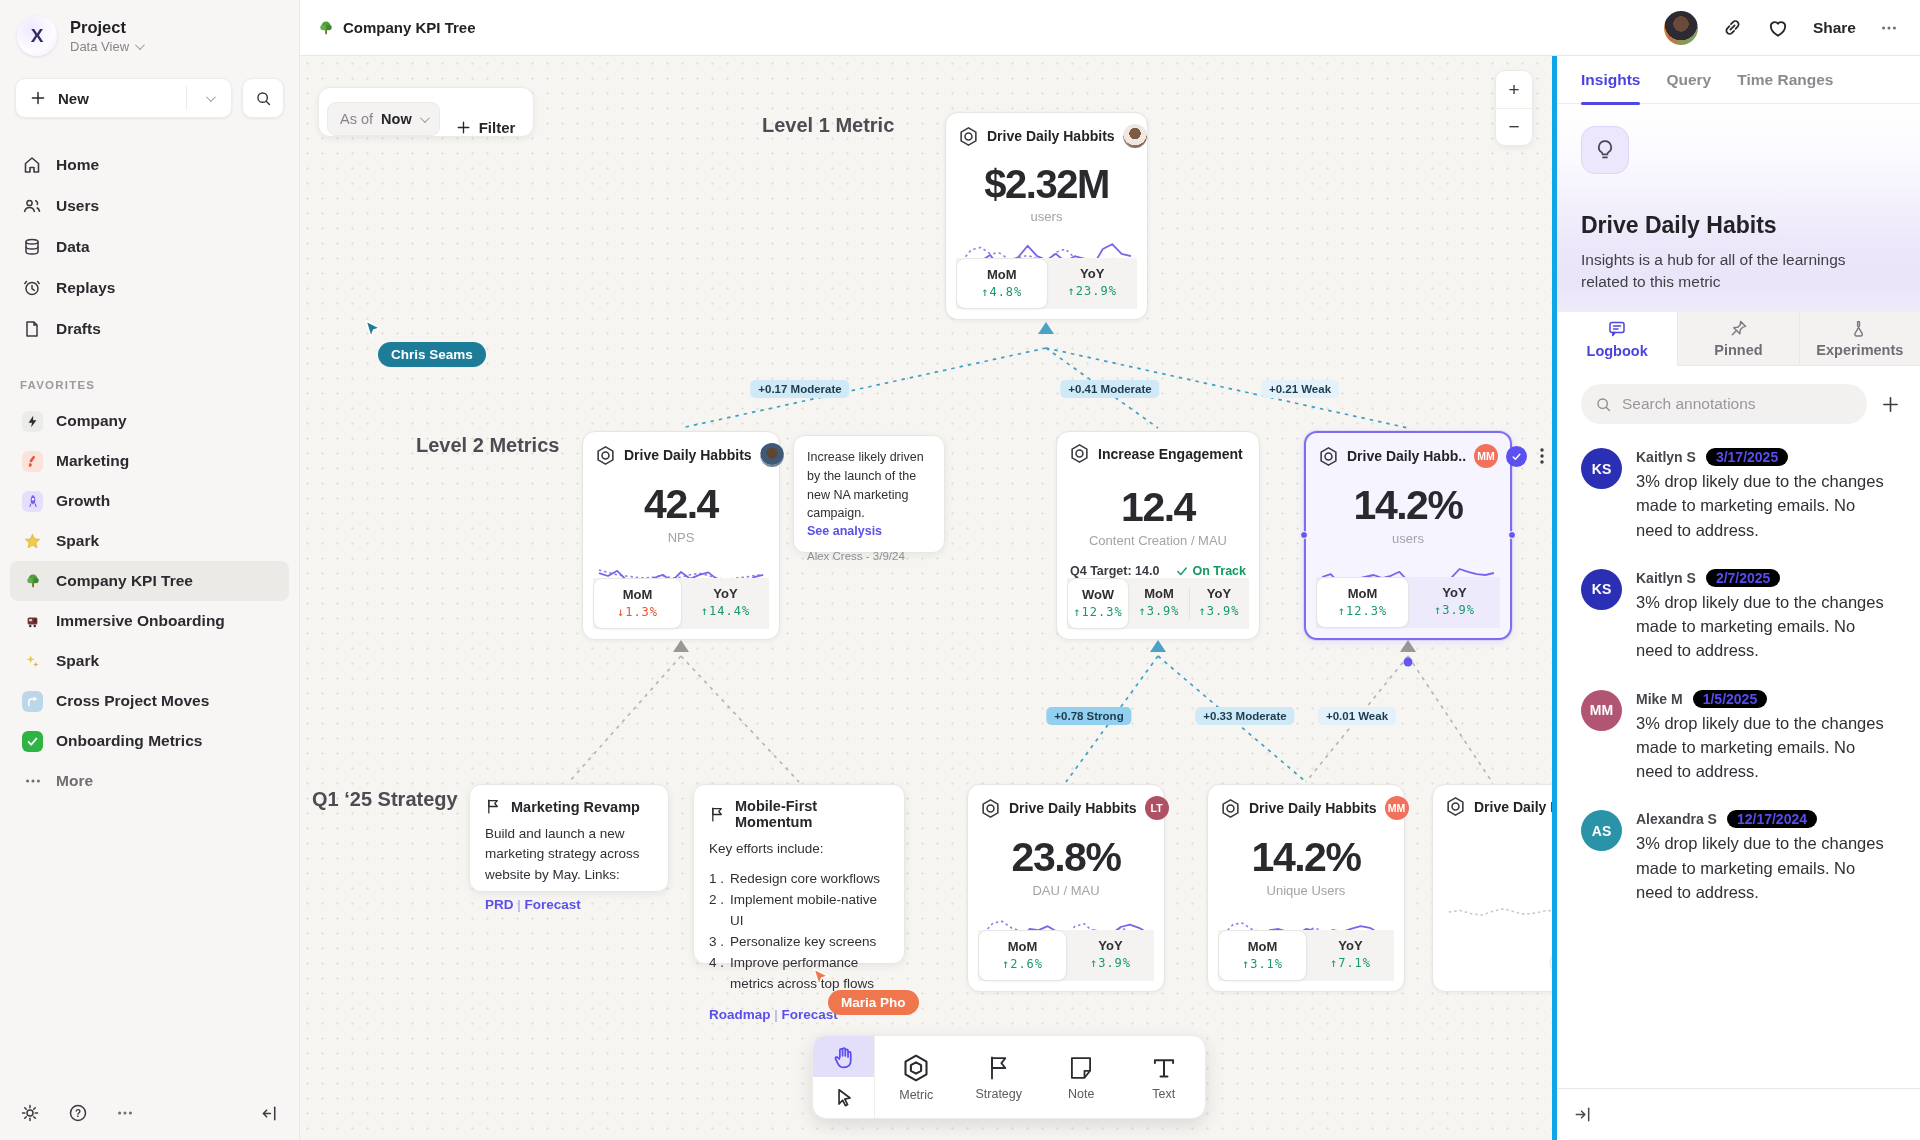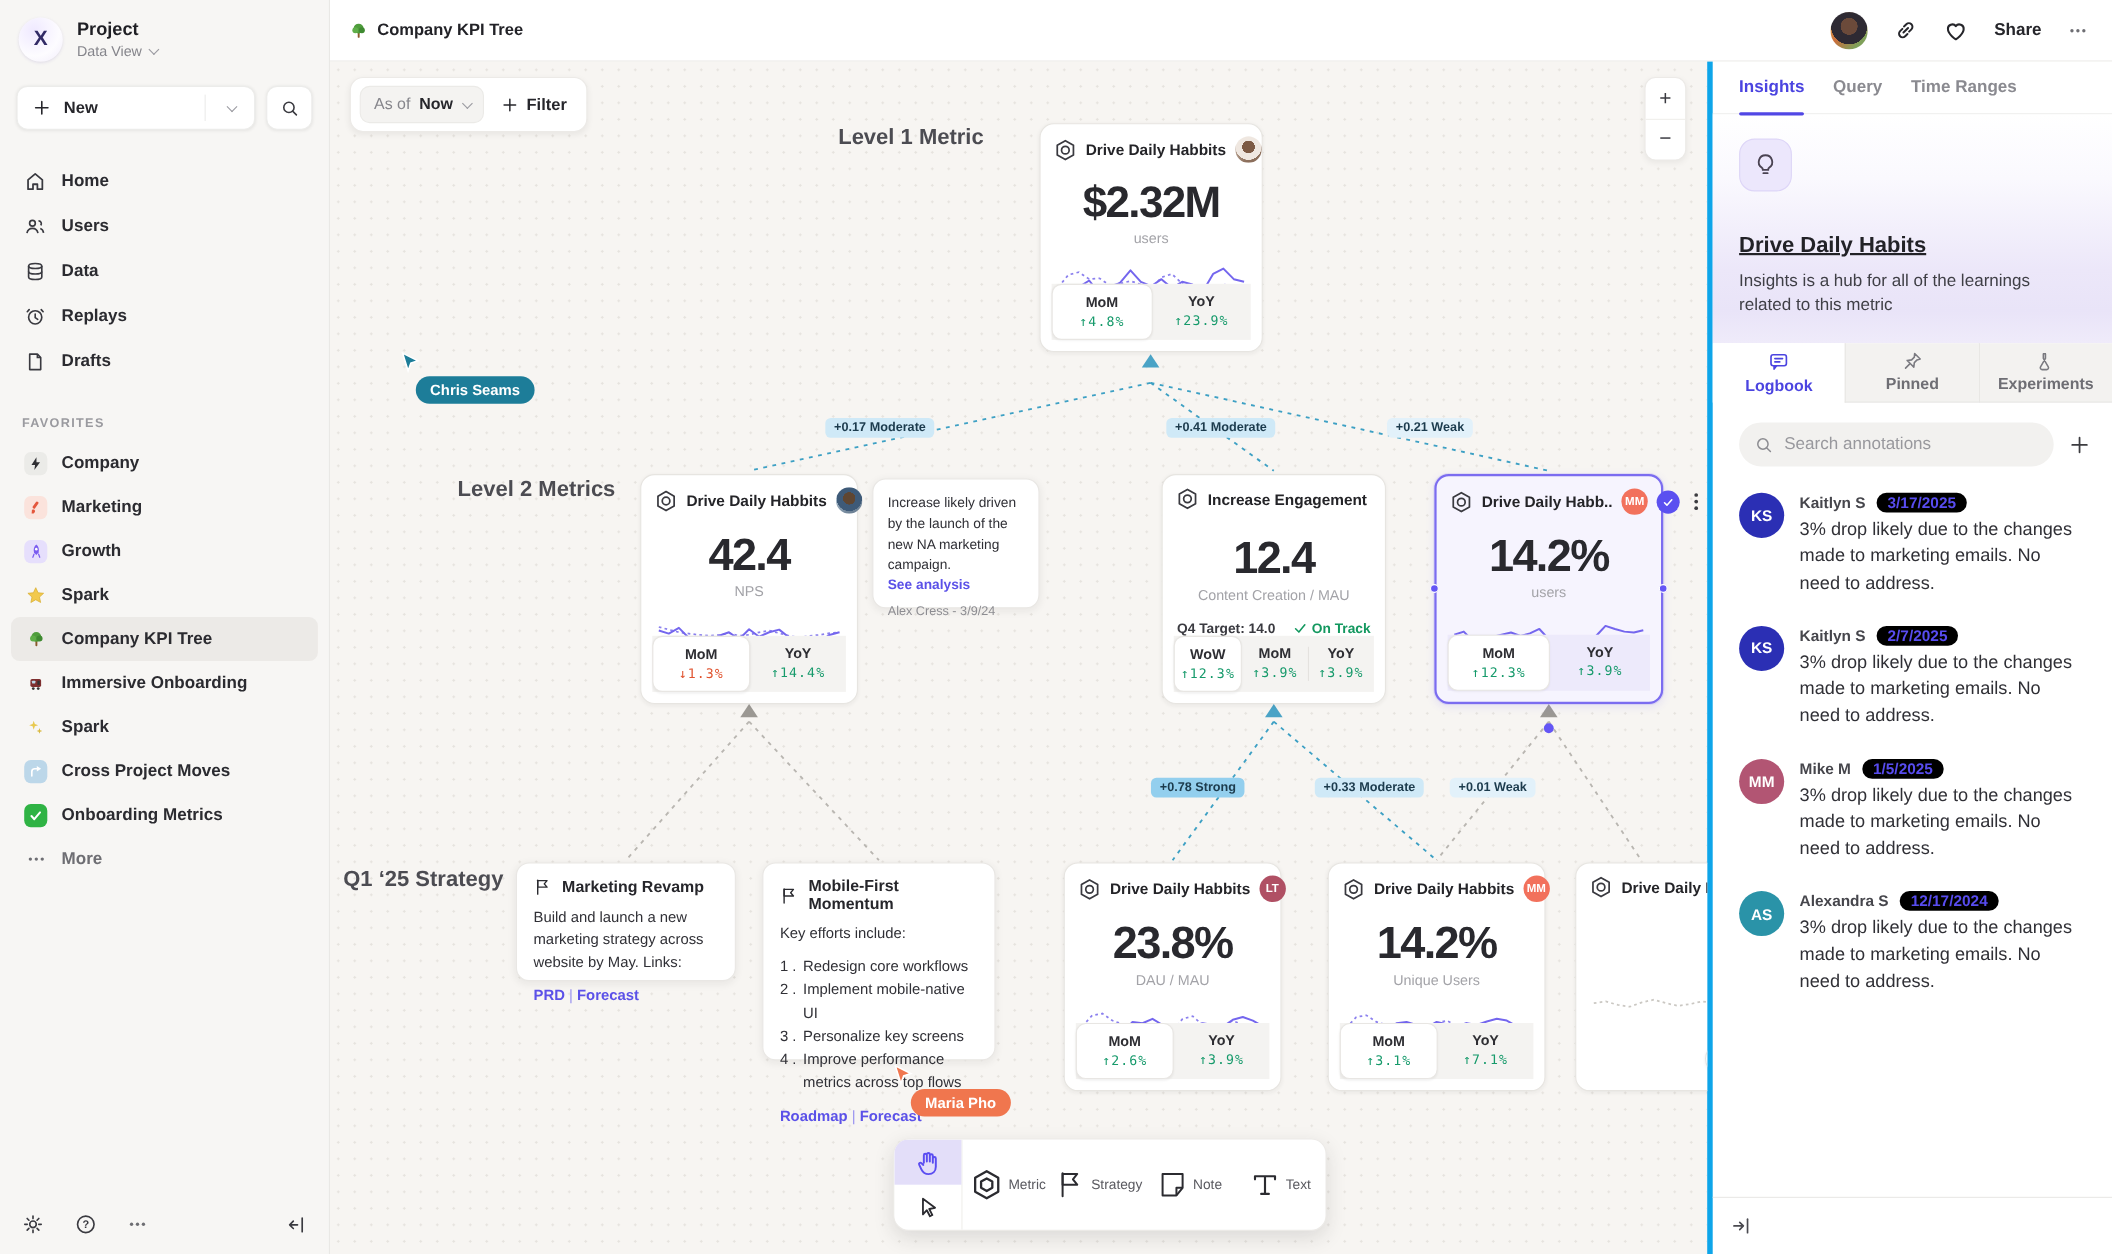--- a/index.html
+++ b/index.html
@@ -41,22 +41,22 @@
   .avatar-photo { width:34px; height:34px; border-radius:50%;
     background:radial-gradient(circle at 50% 38%, #6b4a3a 0 28%, #2e2a33 29% 60%, transparent 61%), linear-gradient(135deg,#e9b44c,#c96f3c 45%,#7fa05a 80%); }
   .share-label { font-size:15.5px; font-weight:600; color:#26262b; }
 
   
   .canvas { position:absolute; left:300px; top:56px; width:1252px; height:1084px; overflow:hidden;
     background-color:#f7f5f2; background-image:radial-gradient(#e5e2dd 1px, transparent 1.1px); background-size:15px 15px; }
   .edges { position:absolute; left:0; top:0; z-index:1; pointer-events:none; }
   .lvl-label { position:absolute; z-index:2; font-size:20px; font-weight:700; color:#4c4c52; }
 
-  .controls { position:absolute; left:18px; top:14px; height:50px; z-index:6; background:#fff; border:1px solid #eceae7; border-radius:12px;
-    box-shadow:0 2px 6px rgba(0,0,0,.06); display:flex; align-items:center; padding:0 18px 0 8px; gap:16px; }
+  .controls { position:absolute; left:18px; top:31px; height:50px; z-index:6; background:#fff; border:1px solid #eceae7; border-radius:12px;
+    box-shadow:0 2px 6px rgba(0,0,0,.06); display:flex; align-items:flex-end; padding:0 18px 0 8px; gap:16px; }
   .asof-pill { height:34px; background:#f4f3f1; border:1px solid #ebeae7; border-radius:9px; display:flex; align-items:center; gap:8px; padding:0 12px; font-size:14.5px; }
   .asof-lbl { color:#85858b; }
   .asof-val { font-weight:700; color:#26262b; }
   .filter-btn { display:flex; align-items:center; gap:8px; font-size:15px; font-weight:600; color:#26262b; }
 
   .zoomctl { position:absolute; left:1195px; top:14px; width:38px; z-index:6; background:#fff; border:1px solid #eceae7; border-radius:10px; box-shadow:0 2px 6px rgba(0,0,0,.06); }
   .zoomctl .zc { height:37px; display:flex; align-items:center; justify-content:center; font-size:19px; color:#3a3a40; }
   .zoomctl .zc + .zc { border-top:1px solid #f0efec; }
 
   
@@ -112,32 +112,32 @@
 
   
   .sel-dot { position:absolute; z-index:4; width:8px; height:8px; border-radius:50%; background:#6456f5; border:1.5px solid #fff; }
 
   
   .toolbar { position:absolute; left:512px; top:979px; width:394px; height:84px; z-index:6; background:#fff; border:1px solid #eceae7; border-radius:14px;
     box-shadow:0 6px 18px rgba(40,40,40,.13); display:flex; overflow:hidden; }
   .tb-left { width:62px; border-right:1px solid #f0efec; display:flex; flex-direction:column; }
   .tb-cell { flex:1; display:flex; align-items:center; justify-content:center; }
   .tb-cell.active { background:#e3def9; }
-  .tool { flex:1; display:flex; flex-direction:row; align-items:center; justify-content:center; gap:5px; }
+  .tool { flex:1; display:flex; flex-direction:column; align-items:center; justify-content:center; gap:5px; }
   .tool-label { font-size:12.5px; color:#5a5a60; }
 
   
   .panel { position:absolute; left:1552px; top:56px; width:368px; height:1084px; background:#fff; border-left:5px solid #0ea5e9; }
   .panel-tabs { display:flex; gap:26px; padding:0 0 0 24px; height:48px; align-items:center; border-bottom:1px solid #ececea; }
   .ptab { font-size:15.5px; color:#8a8a90; font-weight:600; position:relative; height:48px; display:flex; align-items:center; }
   .ptab.active { color:#4b44e0; }
   .ptab.active::after { content:""; position:absolute; left:0; right:0; bottom:-1px; height:3px; border-radius:2px; background:#5147e5; }
   .hero { height:208px; padding:22px 24px 0 24px; background:linear-gradient(180deg,#ffffff 0%,#faf9fe 28%,#ece7f9 68%,#e9e4f8 86%,#efebfa 100%); }
   .bulb-box { width:48px; height:48px; border-radius:14px; background:#ece7fc; border:1px solid #ddd5f7; display:flex; align-items:center; justify-content:center; }
-  .hero-title { font-size:20px; font-weight:700; color:#222227; margin-top:38px;text-decoration:underline; }
+  .hero-title { font-size:23px; font-weight:700; color:#222227; margin-top:38px; }
   .hero-desc { font-size:15.5px; line-height:1.45; color:#3f3f46; margin-top:10px; }
   .subtabs { display:flex; height:54px; }
   .subtab { flex:1; display:flex; flex-direction:column; align-items:center; justify-content:center; gap:4px; font-size:14.5px; color:#6e6e74; font-weight:600;
     background:#f3f2f0; border-bottom:1px solid #e8e7e4; }
   .subtab + .subtab { border-left:1px solid #e8e7e4; }
   .subtab.active { background:#fff; color:#4b44e0; border-bottom:1px solid transparent; }
   .search-row { display:flex; align-items:center; gap:14px; padding:18px 20px 14px 24px; }
   .search-pill { flex:1; height:40px; background:#f2f1ef; border-radius:20px; display:flex; align-items:center; gap:10px; padding:0 14px; }
   .search-pill input { border:none; outline:none; background:transparent; font-size:15.5px; color:#3c3c40; font-family:"Liberation Sans",sans-serif; width:100%; }
   .search-pill input::placeholder { color:#98989d; }

